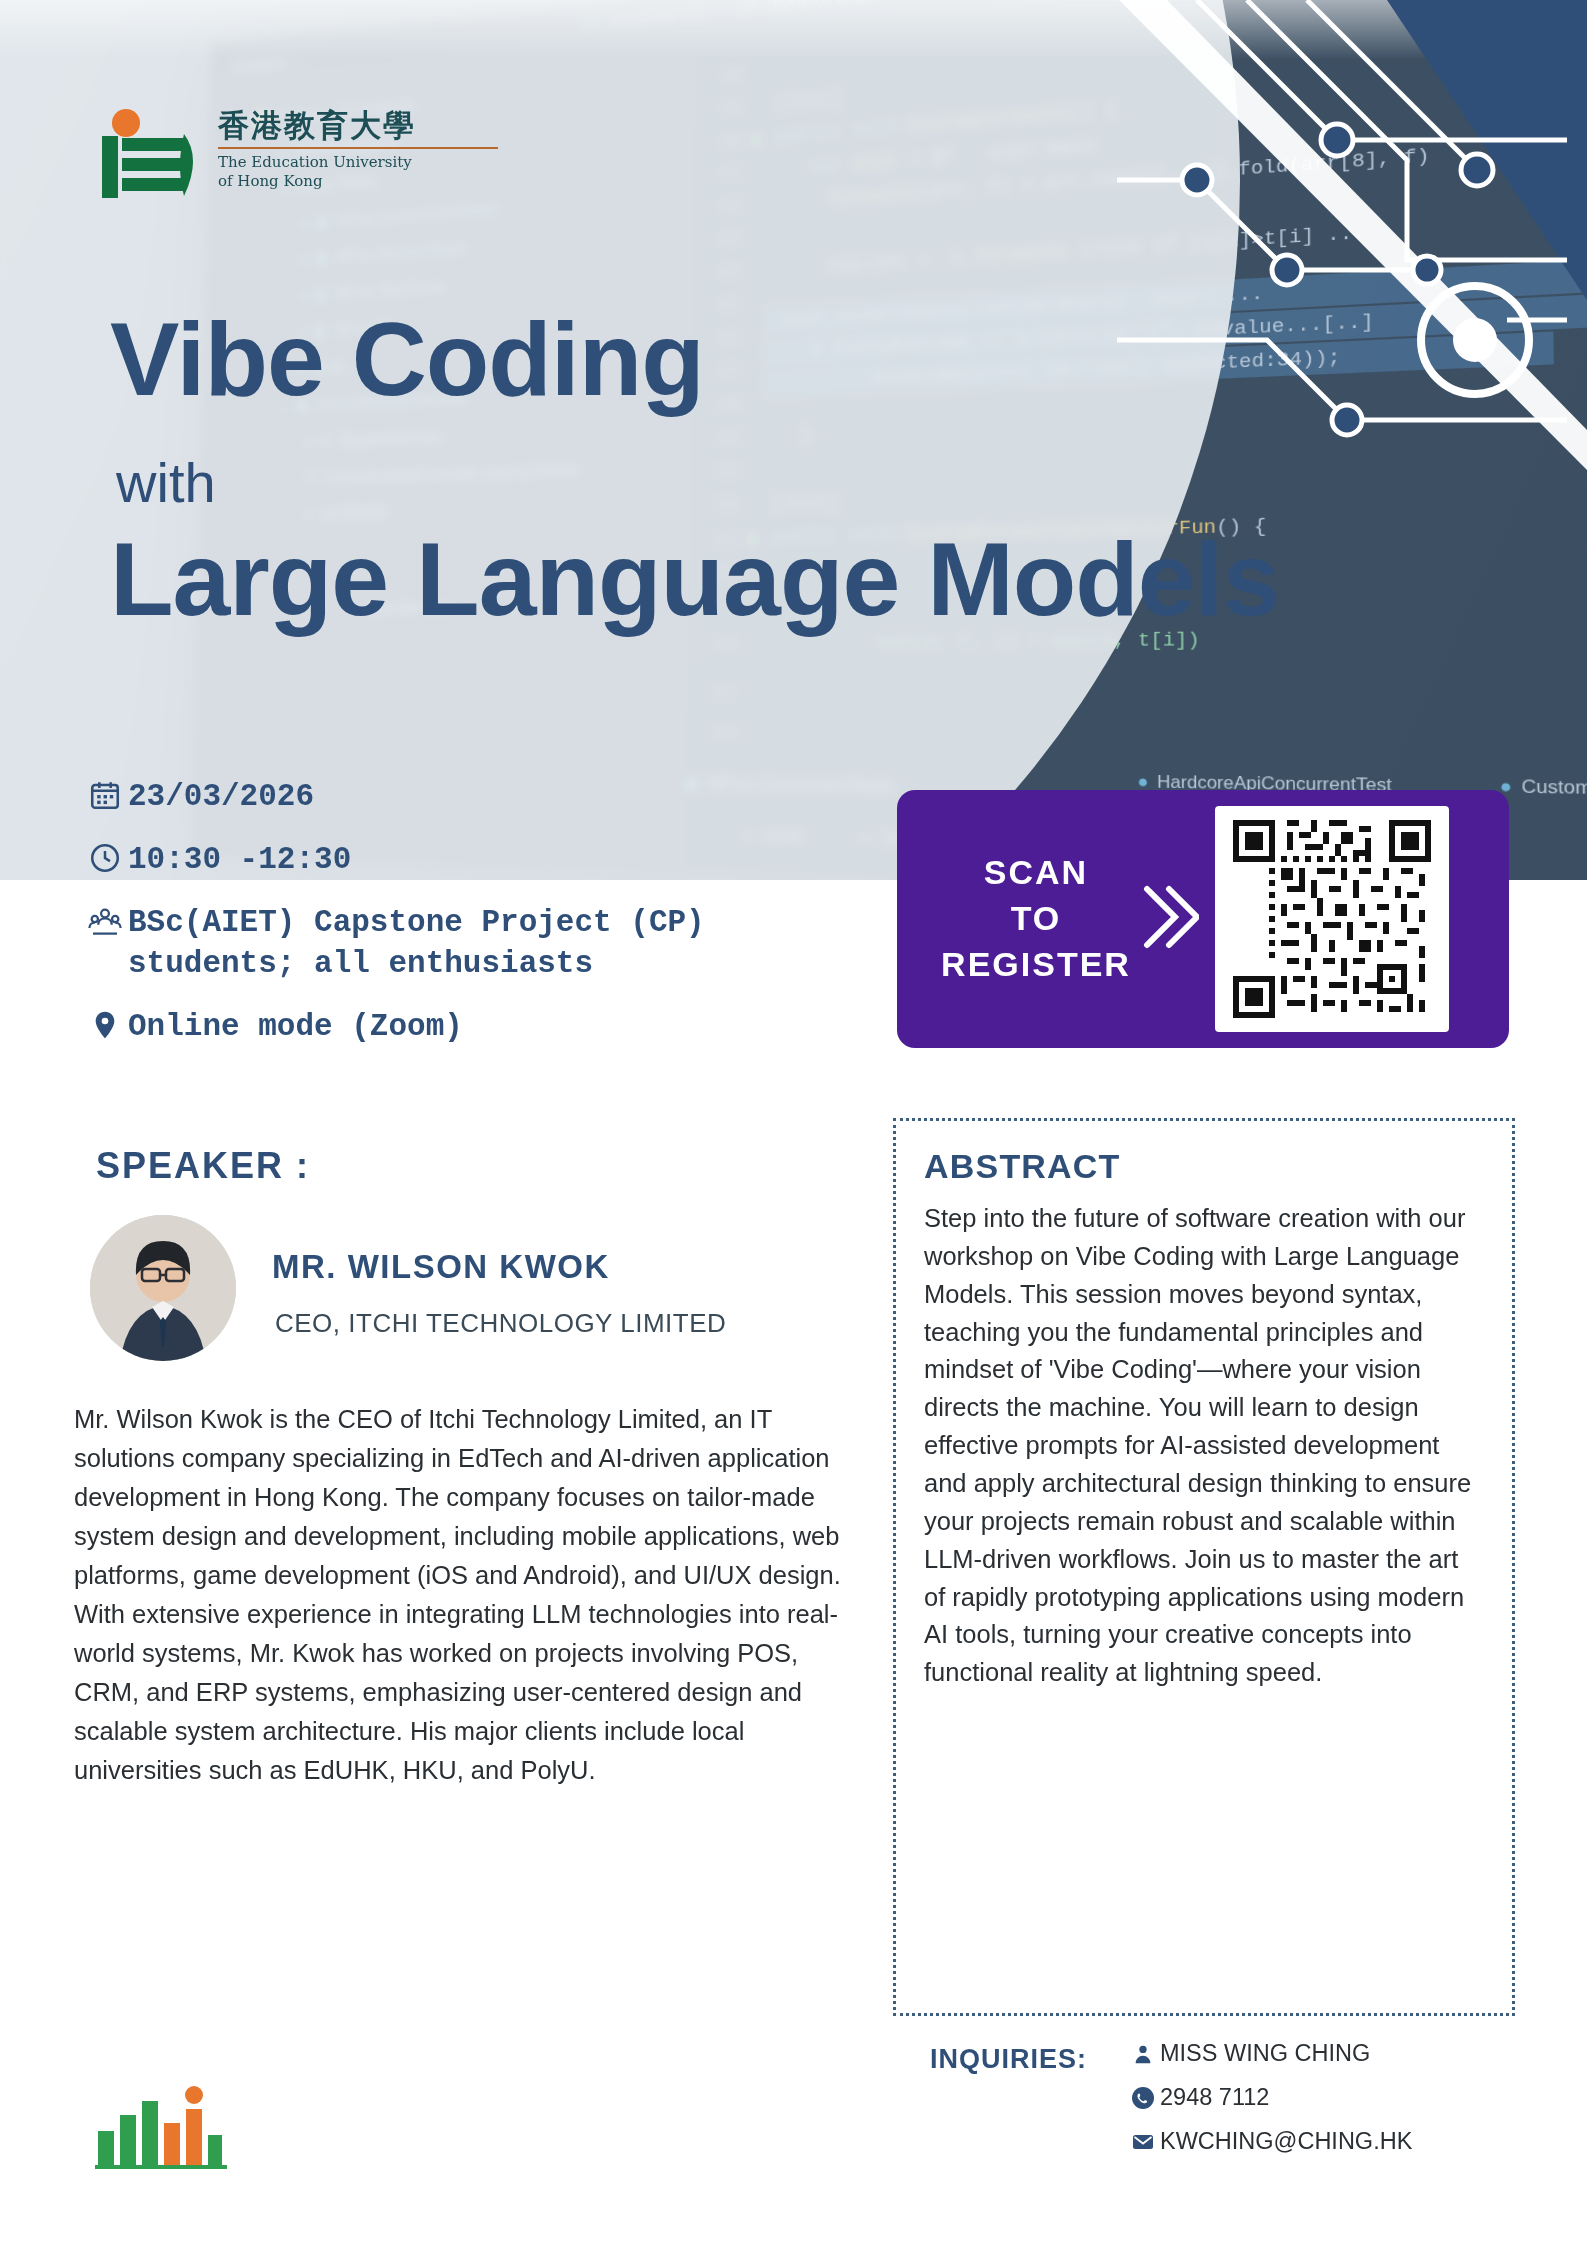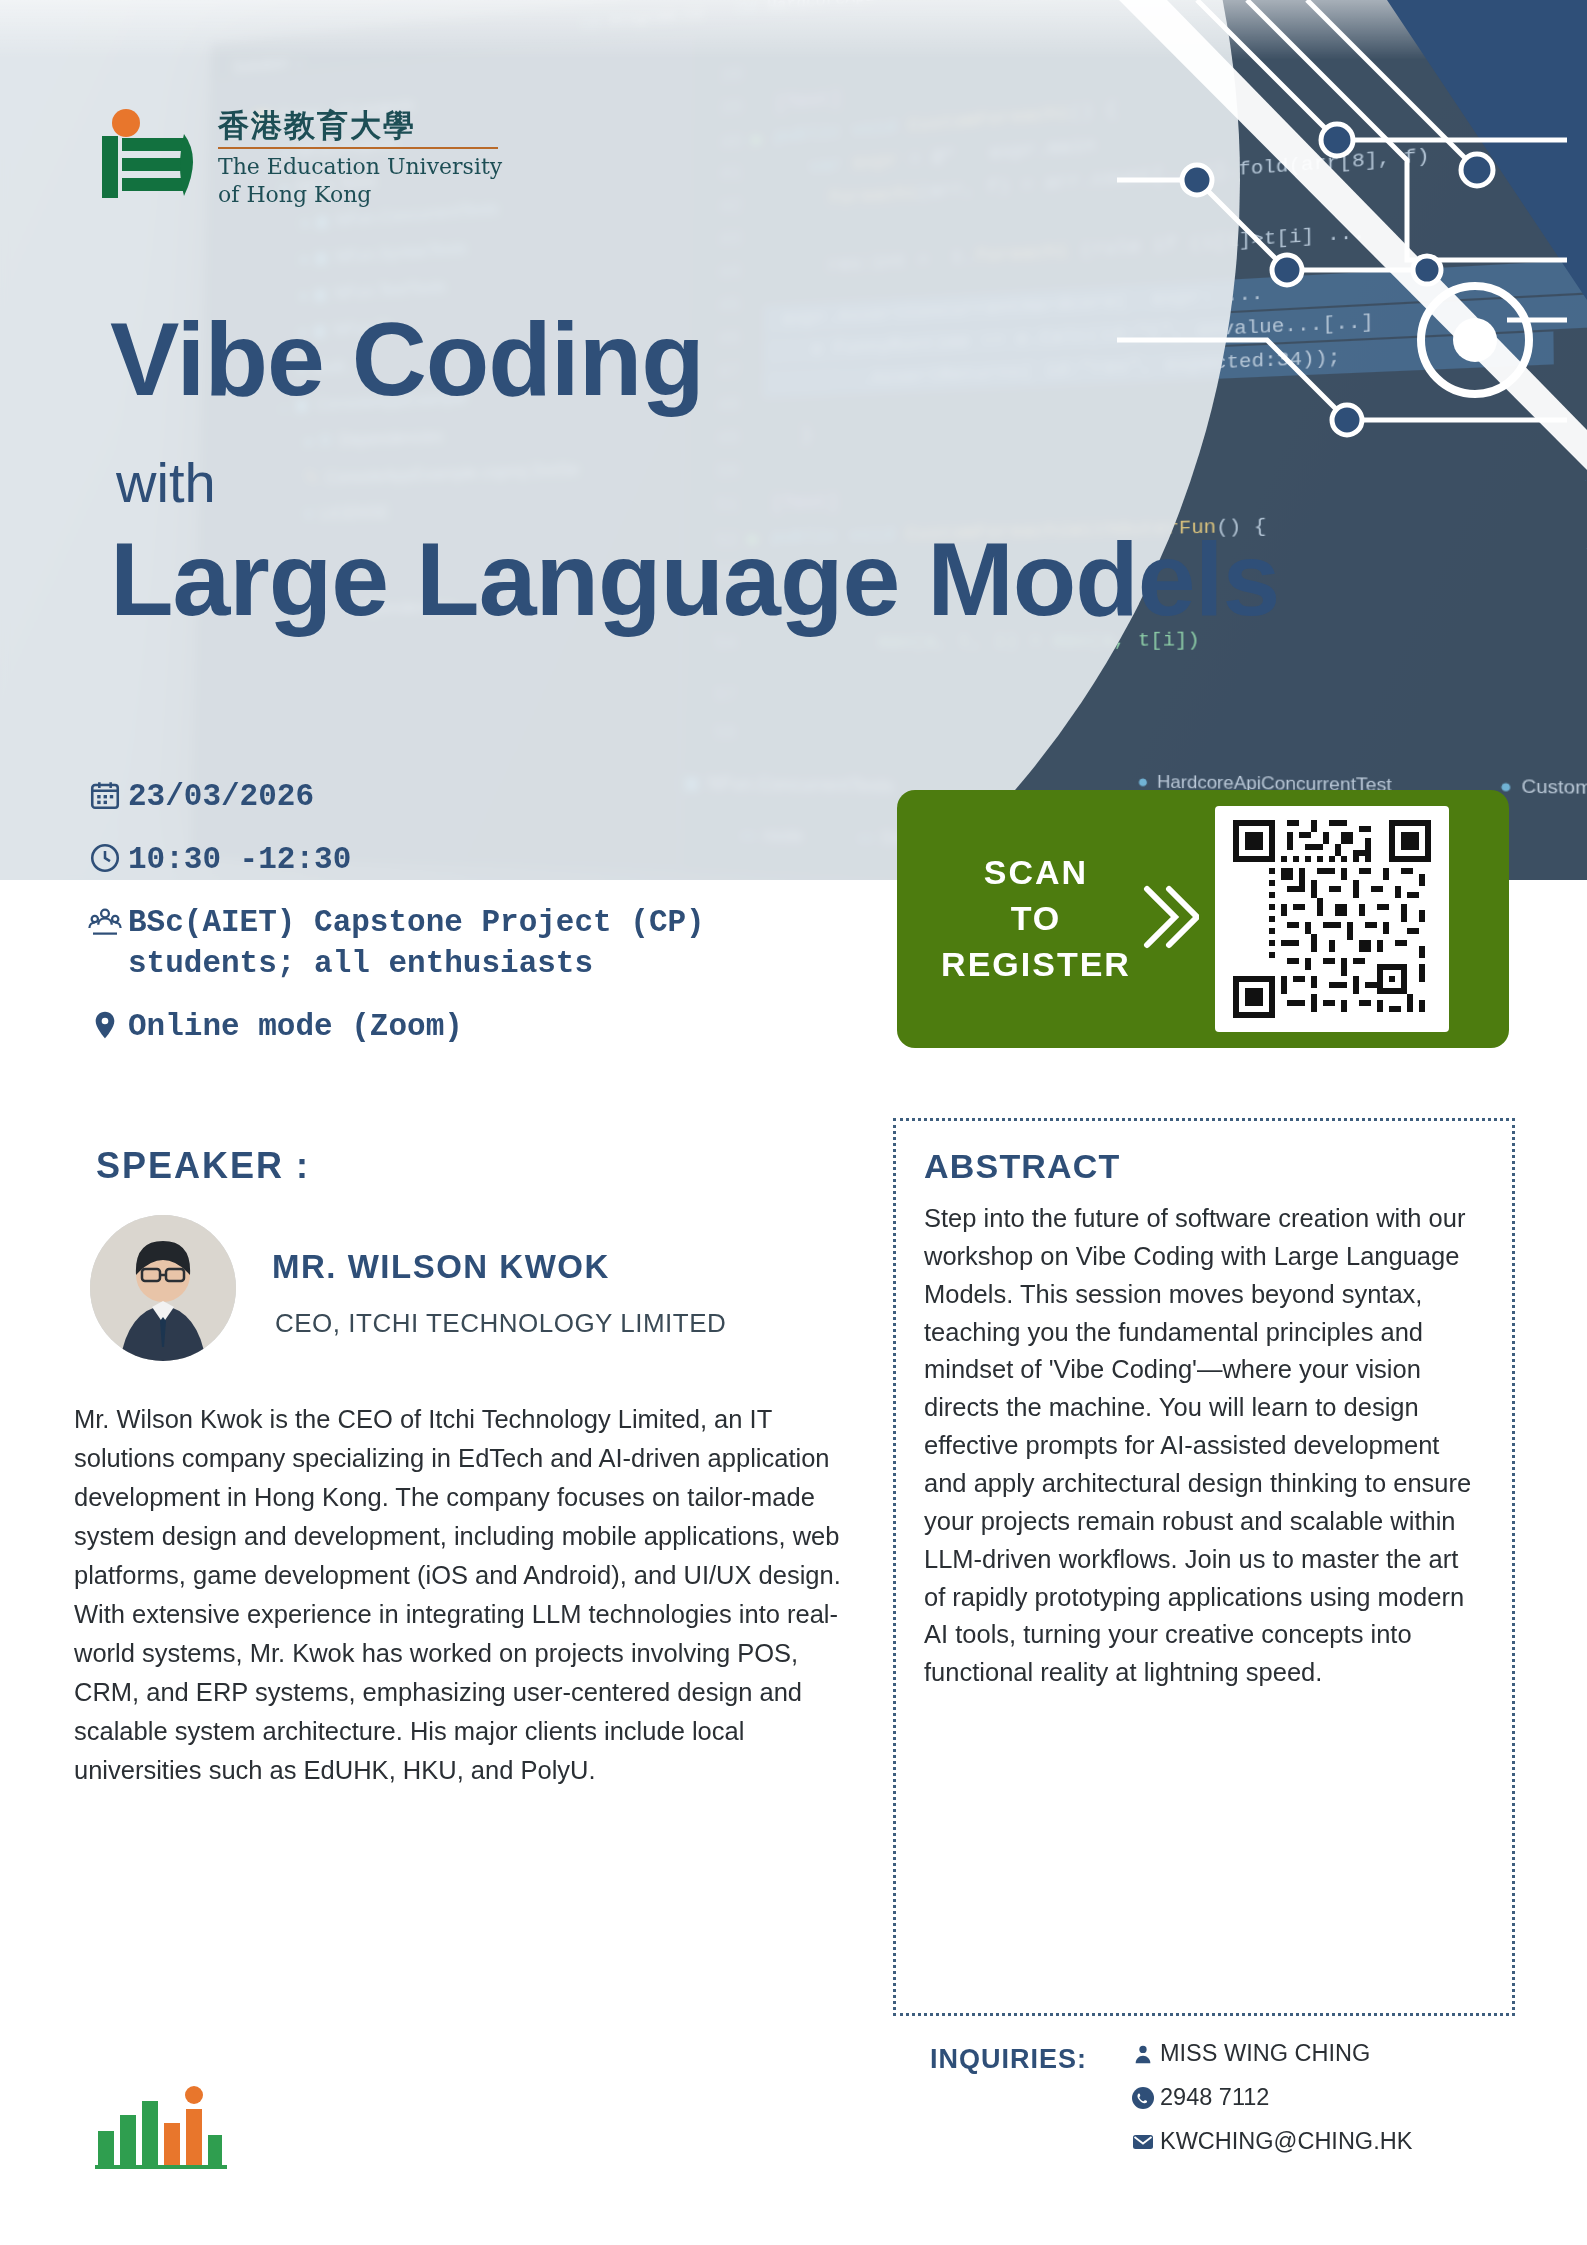--- a/index.html
+++ b/index.html
@@ -109,21 +109,21 @@
   }
   .eduhk-mark { position: absolute; left: 0; top: 0; width: 110px; height: 100px; }
   .eduhk-text { position: absolute; left: 122px; top: 0; }
   .eduhk-cn {
     font-size: 31px; color: #1d4e55; letter-spacing: 2px;
     font-family: "DejaVu Sans", sans-serif; font-weight: bold;
     line-height: 1.1;
   }
   .eduhk-rule { width: 280px; height: 2px; background: #b96a2a; margin: 5px 0 4px; }
   .eduhk-en {
-    font-size: 22px; color: #1d4e55; line-height: 1.25;
+    font-size: 15px; color: #1d4e55; line-height: 1.25;
     font-family: "DejaVu Serif", serif;
   }
 
   
   .title-1 {
     position: absolute; left: 110px; top: 300px;
     font-size: 104px; font-weight: bold; color: #2f4f78;
     letter-spacing: -1px;
   }
   .title-with {
@@ -150,21 +150,21 @@
   .detail-text {
     font-size: 31px; font-weight: bold; color: #2f4f78;
     line-height: 1.32; padding-top: 2px;
   }
   .detail-text.wide { width: 740px; }
 
   
   .scan-box {
     position: absolute; left: 897px; top: 790px;
     width: 612px; height: 258px;
-    background: #4d7c0f;
+    background: #4c1d95;
     border-radius: 18px;
     display: flex; align-items: center;
   }
   .scan-label {
     color: #ffffff; font-weight: bold;
     font-size: 34px; line-height: 1.35;
     letter-spacing: 2px;
     margin-left: 44px; width: 190px;
     text-align: center;
   }

